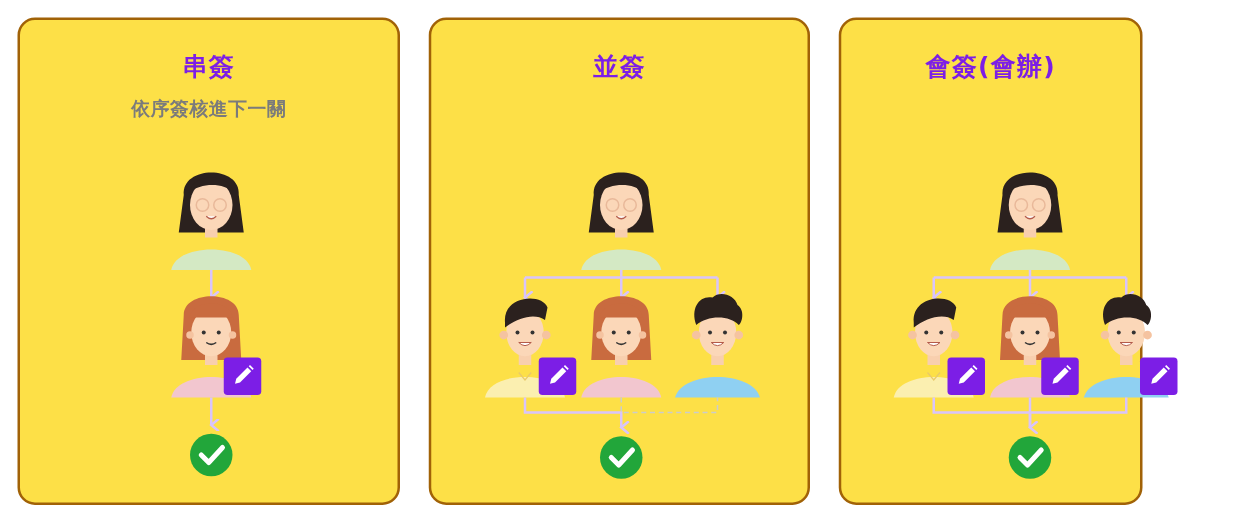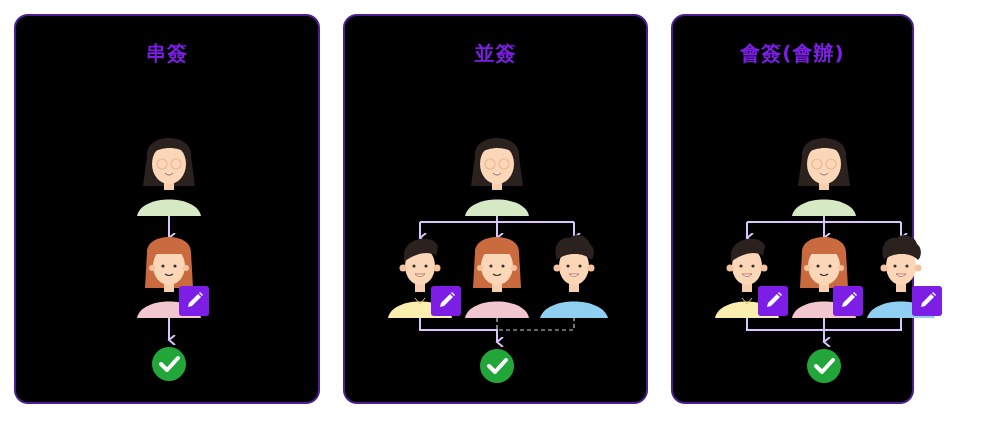--- a/index.html
+++ b/index.html
@@ -1,17 +1,17 @@
 <!DOCTYPE html>
 <html><head>
 <meta charset="utf-8">
 <style>
   html,body{margin:0;padding:0;background:#fff;}
   body{width:990px;height:424px;position:relative;overflow:hidden;font-family:"DejaVu Sans",sans-serif;}
-  .card{position:absolute;top:14px;height:390px;border:2px solid #4c1d95;border-radius:14px;box-sizing:border-box;background:#000000;}
+  .card{position:absolute;top:14px;height:390px;border:2px solid #a16207;border-radius:14px;box-sizing:border-box;background:#fde047;}
   .title{position:absolute;left:0;right:0;top:24px;text-align:center;font-size:20px;font-weight:bold;color:#7c1ee6;letter-spacing:1px;}
   .subtitle{position:absolute;left:0;right:0;top:62px;text-align:center;font-size:15px;font-weight:bold;color:#7b7b7b;letter-spacing:0.5px;}
   svg.flow{position:absolute;left:0;top:0;}
 </style>
 </head>
 <body>
 
 <svg width="0" height="0" style="position:absolute">
   <defs>
 
@@ -70,20 +70,21 @@
       <path d="M-8,0 L-2,6 L9,-6" fill="none" stroke="#fff" stroke-width="4" stroke-linecap="round" stroke-linejoin="round"></path>
     </g>
     <marker id="arrow" markerWidth="10" markerHeight="10" refX="5" refY="8" orient="auto" markerUnits="userSpaceOnUse">
       <path d="M0,2 L5,8 L10,2" fill="none" stroke="#d9c4fb" stroke-width="2"></path>
     </marker>
   </defs>
 </svg>
 
 <div class="card" style="left:14px;width:306px;">
   <div class="title">串簽</div>
+  <div class="subtitle">依序簽核進下一關</div>
   <svg class="flow" width="306" height="390">
     <g>
         <use href="#av-woman-black" x="153" y="130"></use>
       </g>
     <line x1="153" y1="200" x2="153" y2="222" stroke="#d9c4fb" stroke-width="2" marker-end="url(#arrow)"></line>
     <g>
         <use href="#av-woman-red" x="153" y="232"></use>
       </g>
     <g>
         <use href="#edit-badge" x="163" y="270"></use>

